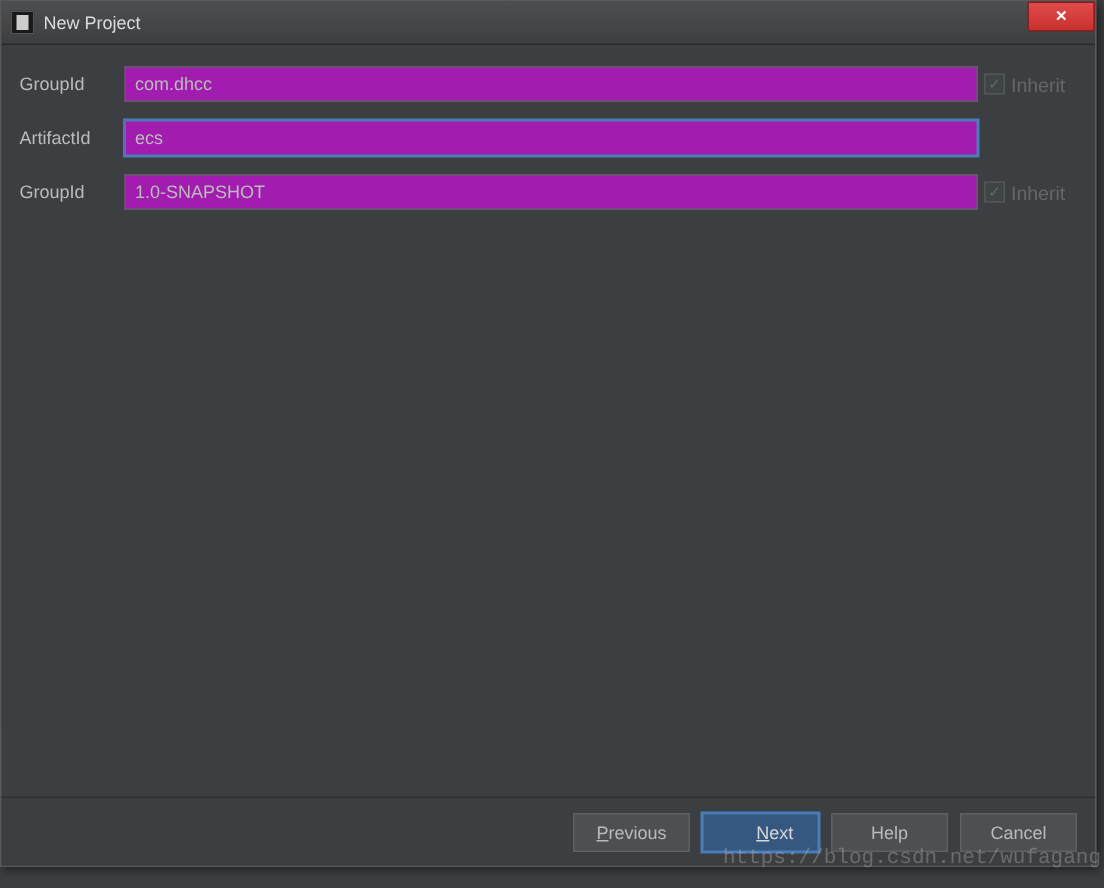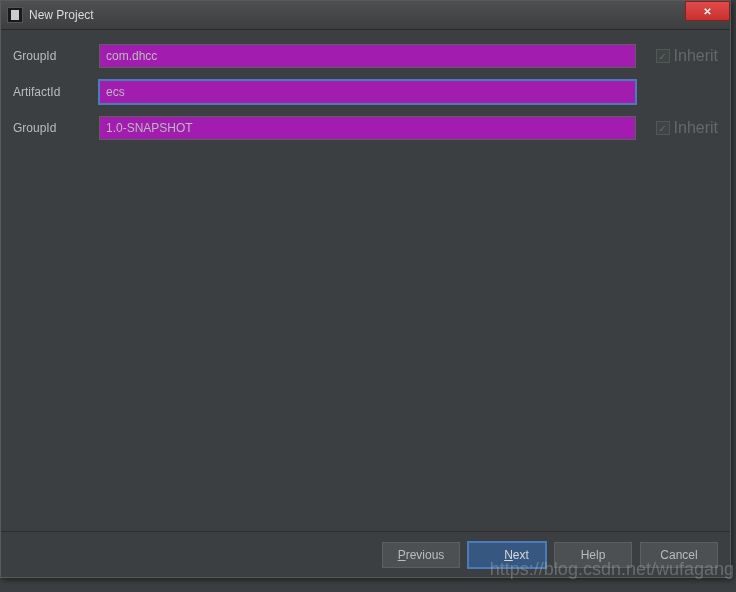--- a/index.html
+++ b/index.html
@@ -79,21 +79,21 @@
       flex: 1;
       padding: 14px 12px;
       background: #3c3f41;
       display: flex;
       flex-direction: column;
     }
     .form-row {
       display: flex;
       align-items: center;
       margin-bottom: 12px;
-      gap: 20px;
+      gap: 4px;
     }
     .form-label {
       width: 66px;
       color: #bbbbbb;
       font-size: 12px;
       flex-shrink: 0;
     }
     .form-input {
       flex: 1;
       height: 24px;
@@ -126,21 +126,21 @@
       border: 1px solid #6a6a6a;
       background: #43494a;
       display: flex;
       align-items: center;
       justify-content: center;
       font-size: 10px;
       color: #888;
     }
     .inherit-label {
       color: #888;
-      font-size: 16px;
+      font-size: 13px;
     }
     .footer {
       height: 46px;
       border-top: 1px solid #2f2f2f;
       display: flex;
       align-items: center;
       justify-content: flex-end;
       padding: 0 12px;
       gap: 8px;
       background: #3c3f41;
@@ -169,22 +169,22 @@
       position: relative;
     }
     .u {
       text-decoration: underline;
     }
     .watermark {
       position: absolute;
       bottom: 12px;
       right: 2px;
       color: rgba(190,190,190,0.35);
-      font-size: 18px;
-      font-family: Liberation Sans, sans-serif;
+      font-size: 14px;
+      font-family: Liberation Mono, monospace;
       pointer-events: none;
     }
   </style>
 </head>
 <body>
 
 <div class="window">
   <div class="titlebar">
     <div class="app-icon">
       <div class="app-icon-inner"></div>

